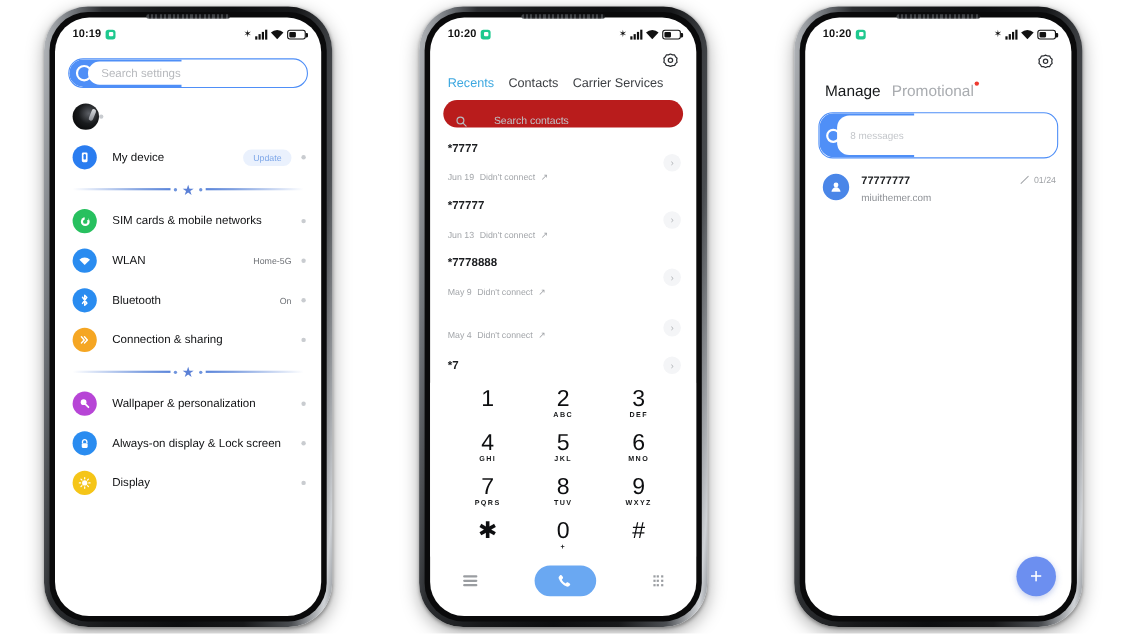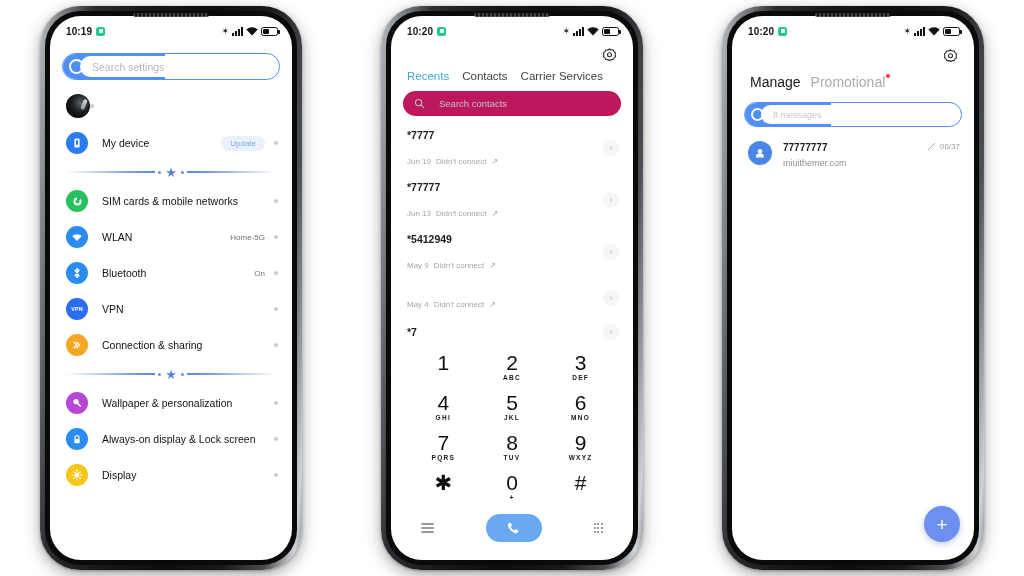--- a/index.html
+++ b/index.html
@@ -137,21 +137,21 @@
   .divider-star .sd { width: 3px; height: 3px; background:#6f94dd; border-radius:50%; margin: 0 3px; }
   .divider-star .st { color: #5b80d6; font-size: 13px; line-height: 1; margin: 0 1px; }
 
   
   .d-gear { display: flex; justify-content: flex-end; padding: 8px 16px 0 0; }
   .d-tabs { display: flex; align-items: baseline; gap: 13px; padding: 7px 0 0 16px; }
   .d-tab { font-size: 11.5px; color: #3c3f43; }
   .d-tab.active { color: #3ea8e0; }
   .d-search {
     margin: 9px 12px 0 12px; height: 25px; border-radius: 13px;
-    background: #be185d; display: flex; align-items: center; padding: 0 11px; gap: 14px;
+    background: #b91c1c; display: flex; align-items: flex-end; padding: 0 11px; gap: 24px;
   }
   .d-search-ph { font-size: 9.5px; color: #c0c3c7; }
   .d-calls { margin-top: 6px; }
   .d-call { display: flex; align-items: center; padding: 7px 14px 7px 16px; }
   .d-call-txt { flex: 1 1 auto; min-width: 0; }
   .d-num { font-size: 10.5px; font-weight: 700; color: #1b1d20; line-height: 13px; }
   .d-meta { font-size: 8px; color: #a3a6aa; line-height: 11px; margin-top: 14px;
             display:flex; align-items:center; gap:5px; }
   .d-arrow { font-size: 8px; color: #a3a6aa; }
   .d-chev {
@@ -178,21 +178,21 @@
 
   
   .m-gear { display: flex; justify-content: flex-end; padding: 9px 16px 0 0; }
   .m-tabs { display: flex; align-items: baseline; gap: 10px; padding: 10px 0 0 18px; }
   .m-tab { font-size: 14px; }
   .m-tab.active { color: #16181a; }
   .m-tab.inactive { color: #a9acb0; position: relative; }
   .m-dot { width: 4px; height: 4px; border-radius: 50%; background: #ee3b30;
            display: inline-block; vertical-align: top; margin-left: 1px; }
   .m-search {
-    margin: 12px 12px 0 12px; height: 25px; border-radius: 13px;
+    margin: 12px 12px 0 12px; height: 42px; border-radius: 13px;
     border: 1.4px solid #4f8ff7; display: flex; align-items: center;
     position: relative; overflow: hidden; background: #fff;
   }
   .m-search-fill { position: absolute; left:0; top:0; bottom:0; width: 40%;
                    background:#4f8ff7; border-radius: 13px 0 0 13px; }
   .m-search-pill { position:absolute; left:16px; top:2px; bottom:2px; right:2px;
                    background:#fff; border-radius:11px; }
   .m-search-circ { position:relative; z-index:3; margin-left:6px; width:13px; height:13px;
                    border-radius:50%; border:2px solid #fff; }
   .m-search-ph { position:relative; z-index:3; margin-left:9px; font-size:9px; color:#c3c6ca; }
@@ -317,29 +317,20 @@
                 <path d="M2 3.2 6 8.6 4 10.6V1.4l2 2L2 8.8" stroke="#fff" stroke-width="1.3" fill="none" stroke-linejoin="round" stroke-linecap="round"></path>
               </svg>
           </div>
           <div class="s-txt">
             <div class="s-name">Bluetooth</div>
           </div>
           <div class="s-val">On</div>
           <div class="s-chev"></div>
         </div>
 
-        <div class="s-row">
-          <div class="s-ico" style="background:#2a6df0">
-            <span style="color:#fff;font-size:5.4px;font-weight:700;letter-spacing:.2px;">VPN</span>
-          </div>
-          <div class="s-txt">
-            <div class="s-name">VPN</div>
-          </div>
-          <div class="s-chev"></div>
-        </div>
 
         <div class="s-row">
           <div class="s-ico" style="background:#f5a623">
             <svg width="12" height="12" viewBox="0 0 12 12">
                 <path d="M3 3.2 5.6 6 3 8.8M5.8 3.2 8.4 6 5.8 8.8" stroke="#fff" stroke-width="1.3" fill="none" stroke-linecap="round" stroke-linejoin="round"></path>
               </svg>
           </div>
           <div class="s-txt">
             <div class="s-name">Connection &amp; sharing</div>
           </div>
@@ -468,21 +459,21 @@
             <div class="d-meta">
               <span>Jun 13</span>
               <span>Didn't connect</span>
               <span class="d-arrow">↗</span>
             </div>
           </div>
           <div class="d-chev">›</div>
         </div>
         <div class="d-call">
           <div class="d-call-txt">
-            <div class="d-num">*5412949</div>
+            <div class="d-num">*7778888</div>
             <div class="d-meta">
               <span>May 9</span>
               <span>Didn't connect</span>
               <span class="d-arrow">↗</span>
             </div>
           </div>
           <div class="d-chev">›</div>
         </div>
         <div class="d-call">
           <div class="d-call-txt">
@@ -641,21 +632,21 @@
             </svg>
         </div>
         <div class="m-txt">
           <div class="m-name">77777777</div>
           <div class="m-prev">miuithemer.com</div>
         </div>
         <div class="m-right">
           <svg width="9" height="9" viewBox="0 0 10 10">
             <path d="M1.4 8.6 8.6 1.4" stroke="#a6a9ad" stroke-width="1.1" stroke-linecap="round"></path>
           </svg>
-          <span class="m-date">06/37</span>
+          <span class="m-date">01/24</span>
         </div>
       </div>
 
       <div class="m-fab">
         <span>+</span>
       </div>
 
     </div>
   </div>
 

